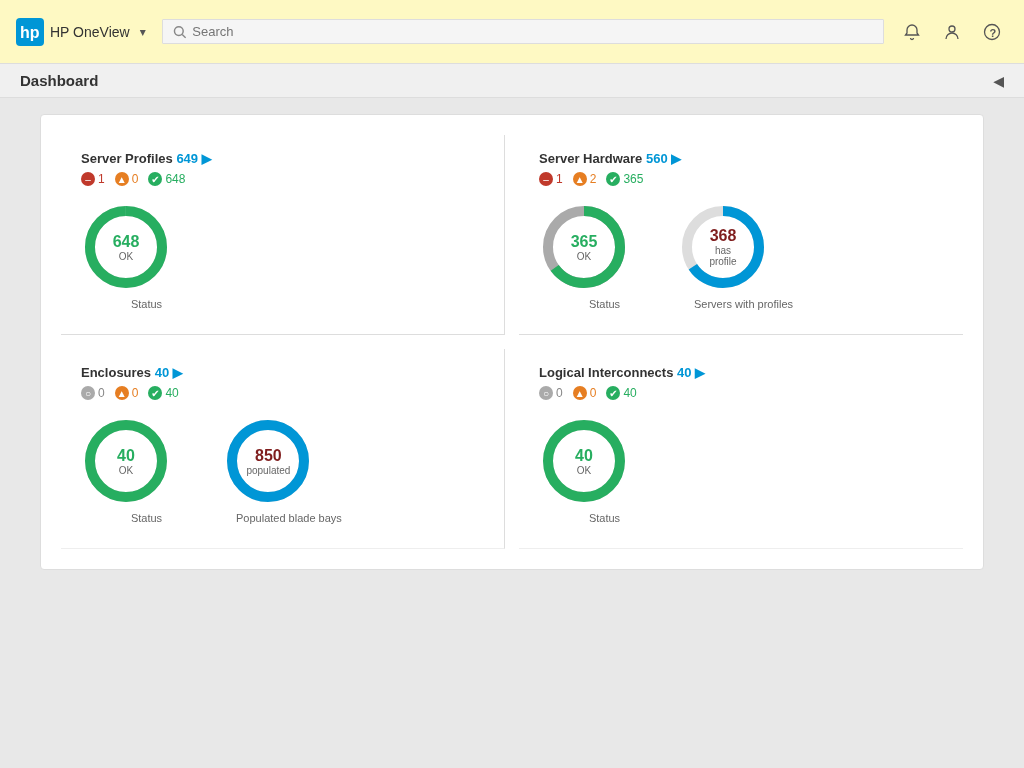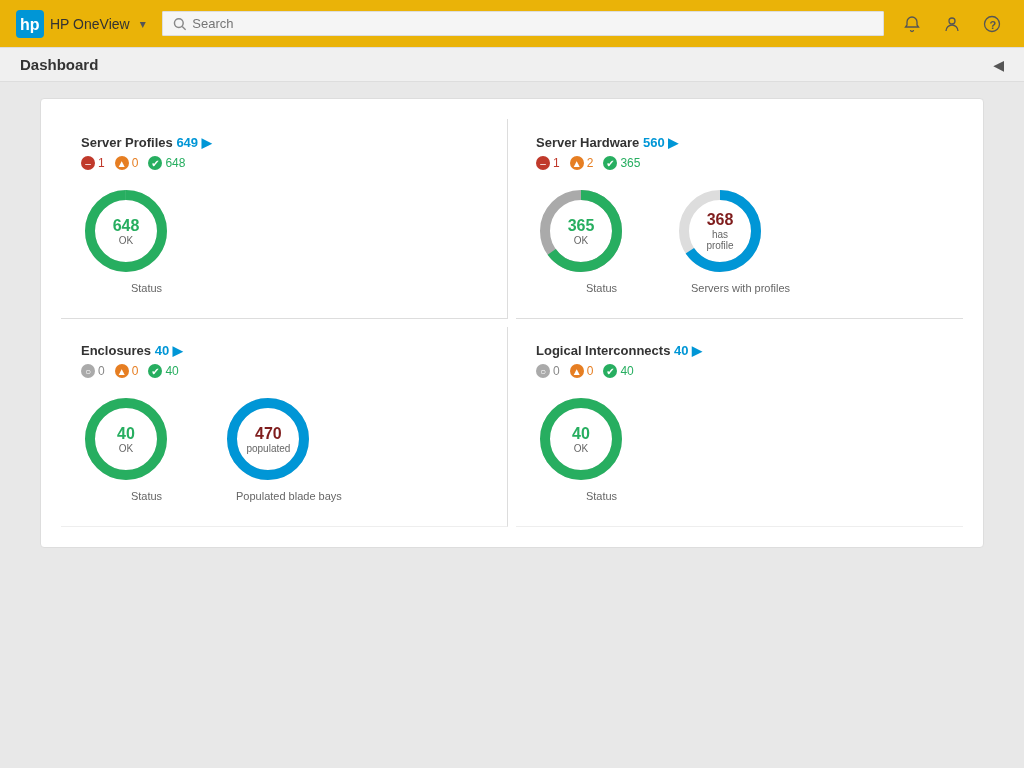--- a/index.html
+++ b/index.html
@@ -5,23 +5,23 @@
     * { box-sizing: border-box; margin: 0; padding: 0; }
     body {
       background: #e8e8e8;
       font-family: 'Helvetica Neue', Arial, sans-serif;
       font-size: 13px;
       color: #333;
     }
 
     
     .topnav {
-      background: #eab308;
+      background: #fef9c3;
       border-bottom: 1px solid #ddd;
-      height: 48px;
+      height: 64px;
       display: flex;
       align-items: center;
       padding: 0 16px;
       gap: 12px;
     }
     .topnav-logo {
       display: flex;
       align-items: center;
       gap: 6px;
     }
@@ -108,21 +108,21 @@
       border: 1px solid #ddd;
       border-radius: 4px;
       padding: 20px;
     }
 
     
     .dashboard-grid {
       display: grid;
       grid-template-columns: 1fr 1fr;
       grid-template-rows: auto auto;
-      gap: 8px;
+      gap: 14px;
     }
     .dashboard-panel {
       padding: 16px 20px 24px;
       border-bottom: 1px solid #eee;
     }
     .dashboard-panel:nth-child(1),
     .dashboard-panel:nth-child(2) {
       border-bottom: 1px solid #ddd;
     }
     .dashboard-panel:nth-child(1),
@@ -383,21 +383,21 @@
     </div>
             <div class="chart-label">Status</div>
           </div>
           <div class="chart-item">
             <div class="donut-container">
       <svg viewBox="0 0 90 90" xmlns="http://www.w3.org/2000/svg">
         <circle cx="45" cy="45" r="36" fill="none" stroke="#ddd" stroke-width="10"></circle>
         <circle cx="45" cy="45" r="36" fill="none" stroke="#0096d6" stroke-width="10" stroke-dasharray="226.1946710584651 0" stroke-linecap="butt"></circle>
       </svg>
       <div class="donut-center">
-        <div class="donut-number blue">470</div>
+        <div class="donut-number blue">850</div>
         <div class="donut-text">populated</div>
       </div>
     </div>
             <div class="chart-label">Populated blade bays</div>
           </div>
         </div>
       </div>
       <div class="dashboard-panel">
         <div class="panel-title">Logical Interconnects <a href="#">40 ▶</a></div>
         <div class="status-badges">

